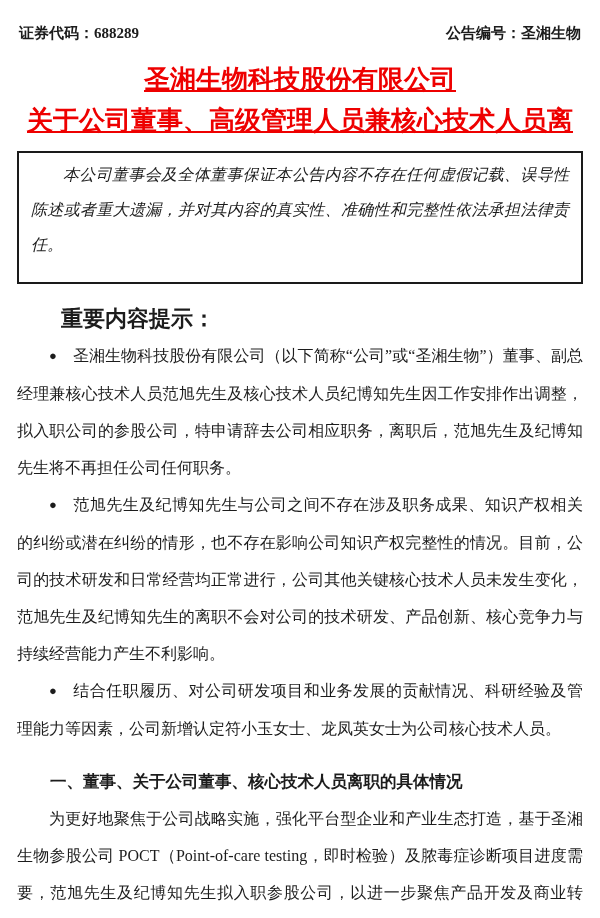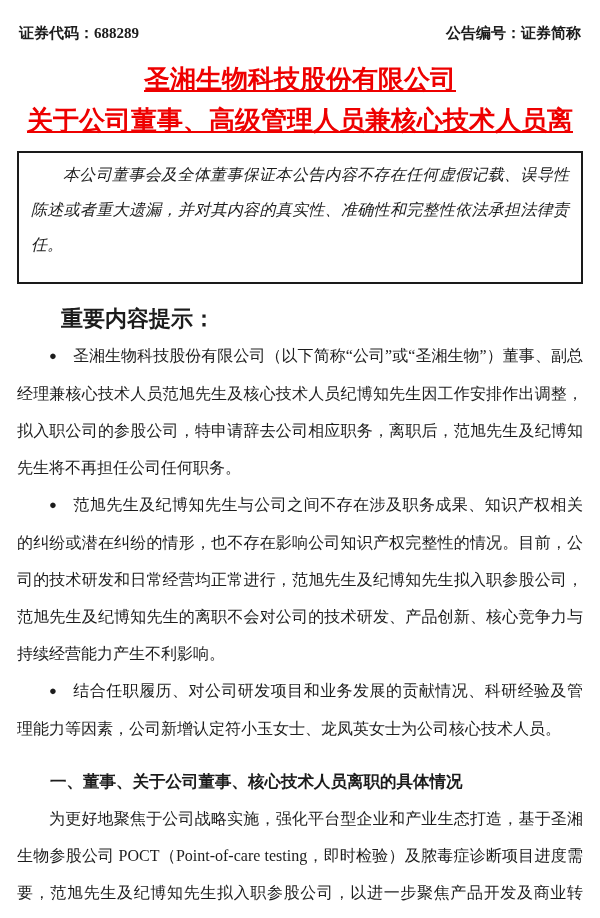--- a/index.html
+++ b/index.html
@@ -75,38 +75,38 @@
     text-indent: 2em;
   }
 </style>
 </head>
 <body>
 
 <div class="page">
 
   <div class="meta-row">
     <span><span>证券代码：</span><span>688289</span></span>
-    <span><span>公告编号：</span><span>证券简称</span></span>
+    <span><span>公告编号：</span><span>圣湘生物</span></span>
   </div>
 
   <h1 class="doc-title" style="color: rgb(238, 0, 0); text-decoration: underline;">
     <span class="t-line">圣湘生物科技股份有限公司</span>
     <span class="t-line">关于公司董事、高级管理人员兼核心技术人员离</span>
   </h1>
 
   <div class="disclaimer-box">
     <p>本公司董事会及全体董事保证本公告内容不存在任何虚假记载、误导性陈述或者重大遗漏，并对其内容的真实性、准确性和完整性依法承担法律责任。</p>
   </div>
 
   <div>
     <p class="notice-heading">重要内容提示：</p>
 
     <p class="body-para bullet-para"><span class="marker">●</span><span>圣湘生物科技股份有限公司（以下简称“公司”或“圣湘生物”）董事、副总经理兼核心技术人员范旭先生及核心技术人员纪博知先生因工作安排作出调整，拟入职公司的参股公司，特申请辞去公司相应职务，离职后，范旭先生及纪博知先生将不再担任公司任何职务。</span></p>
 
-    <p class="body-para bullet-para"><span class="marker">●</span><span>范旭先生及纪博知先生与公司之间不存在涉及职务成果、知识产权相关的纠纷或潜在纠纷的情形，也不存在影响公司知识产权完整性的情况。目前，公司的技术研发和日常经营均正常进行，范旭先生及纪博知先生拟入职参股公司，范旭先生及纪博知先生的离职不会对公司的技术研发、产品创新、核心竞争力与持续经营能力产生不利影响。</span></p>
+    <p class="body-para bullet-para"><span class="marker">●</span><span>范旭先生及纪博知先生与公司之间不存在涉及职务成果、知识产权相关的纠纷或潜在纠纷的情形，也不存在影响公司知识产权完整性的情况。目前，公司的技术研发和日常经营均正常进行，公司其他关键核心技术人员未发生变化，范旭先生及纪博知先生的离职不会对公司的技术研发、产品创新、核心竞争力与持续经营能力产生不利影响。</span></p>
 
     <p class="body-para bullet-para"><span class="marker">●</span><span>结合任职履历、对公司研发项目和业务发展的贡献情况、科研经验及管理能力等因素，公司新增认定符小玉女士、龙凤英女士为公司核心技术人员。</span></p>
   </div>
 
   <div>
     <h2 class="section-heading">一、董事、关于公司董事、核心技术人员离职的具体情况</h2>
     <p class="body-para">为更好地聚焦于公司战略实施，强化平台型企业和产业生态打造，基于圣湘生物参股公司 POCT（Point-of-care testing，即时检验）及脓毒症诊断项目进度需要，范旭先生及纪博知先生拟入职参股公司，以进一步聚焦产品开发及商业转化，促进公司与参股公司更有效地发挥协同效应，打造更全面的感染性疾病诊断全场景解决方案。经参股公司结合其科研及管理能力进行招聘及遴选，范旭先生将担任湖南圣维鲲腾生物科技有限公司总经理，纪博知先生将担任湖南圣维斯睿生物科技有限公司总经理，特申请辞去圣湘生物相应职务，离职后，范旭先生及纪博知先生将不再担任圣湘生物任何职务。</p>
   </div>
 
 </div>

